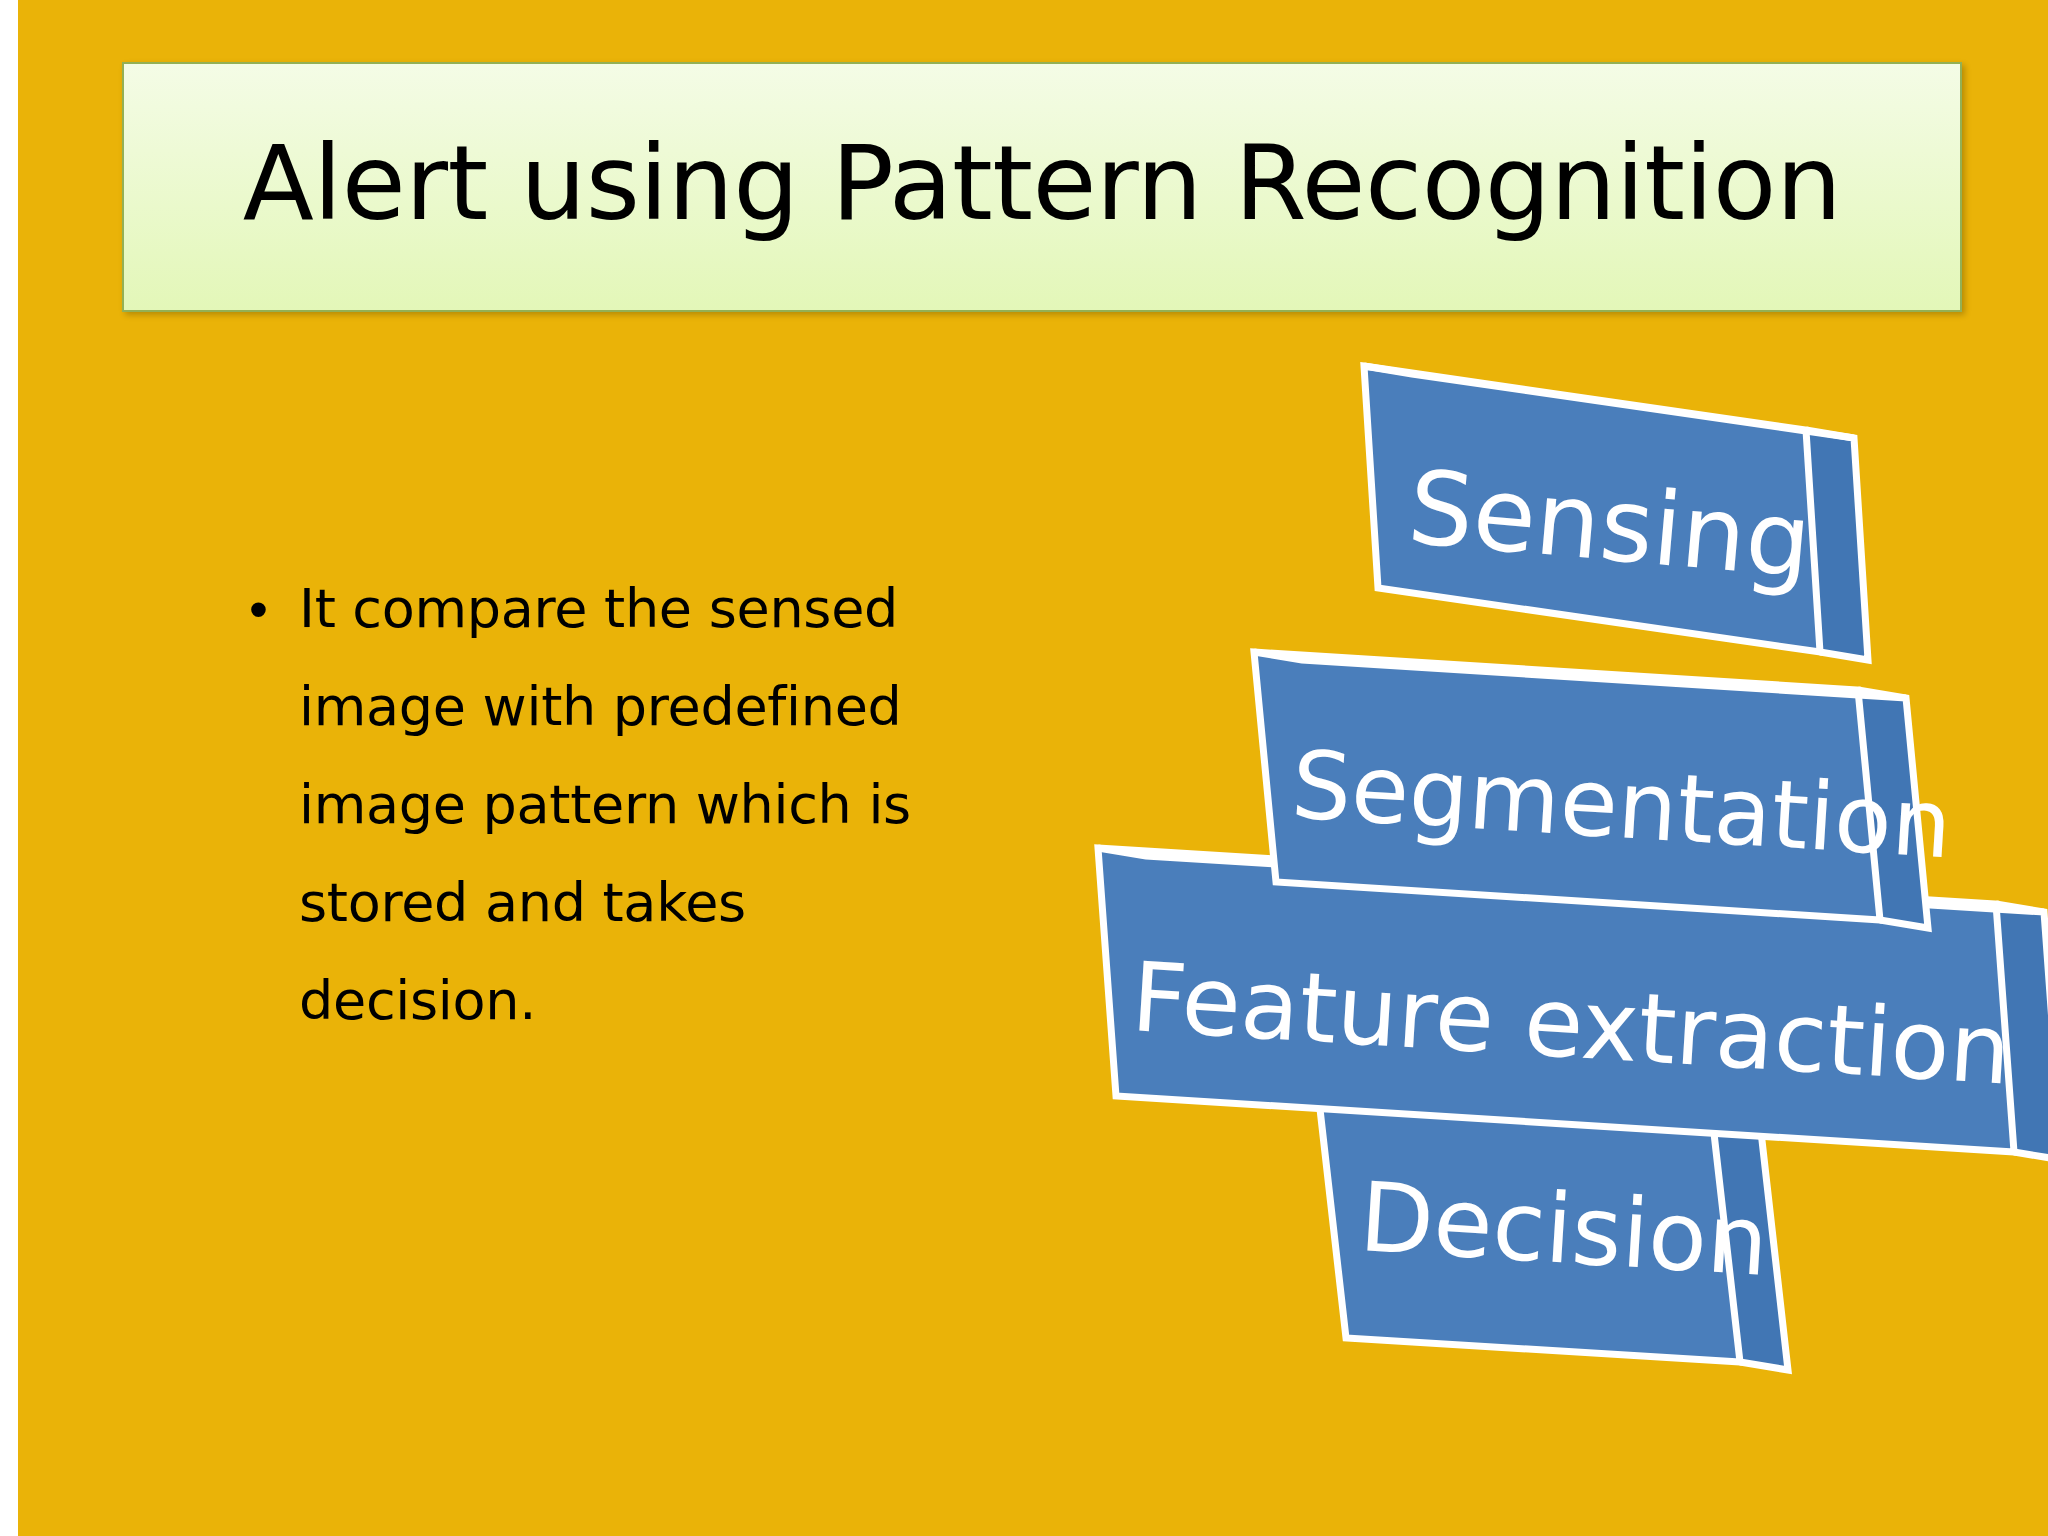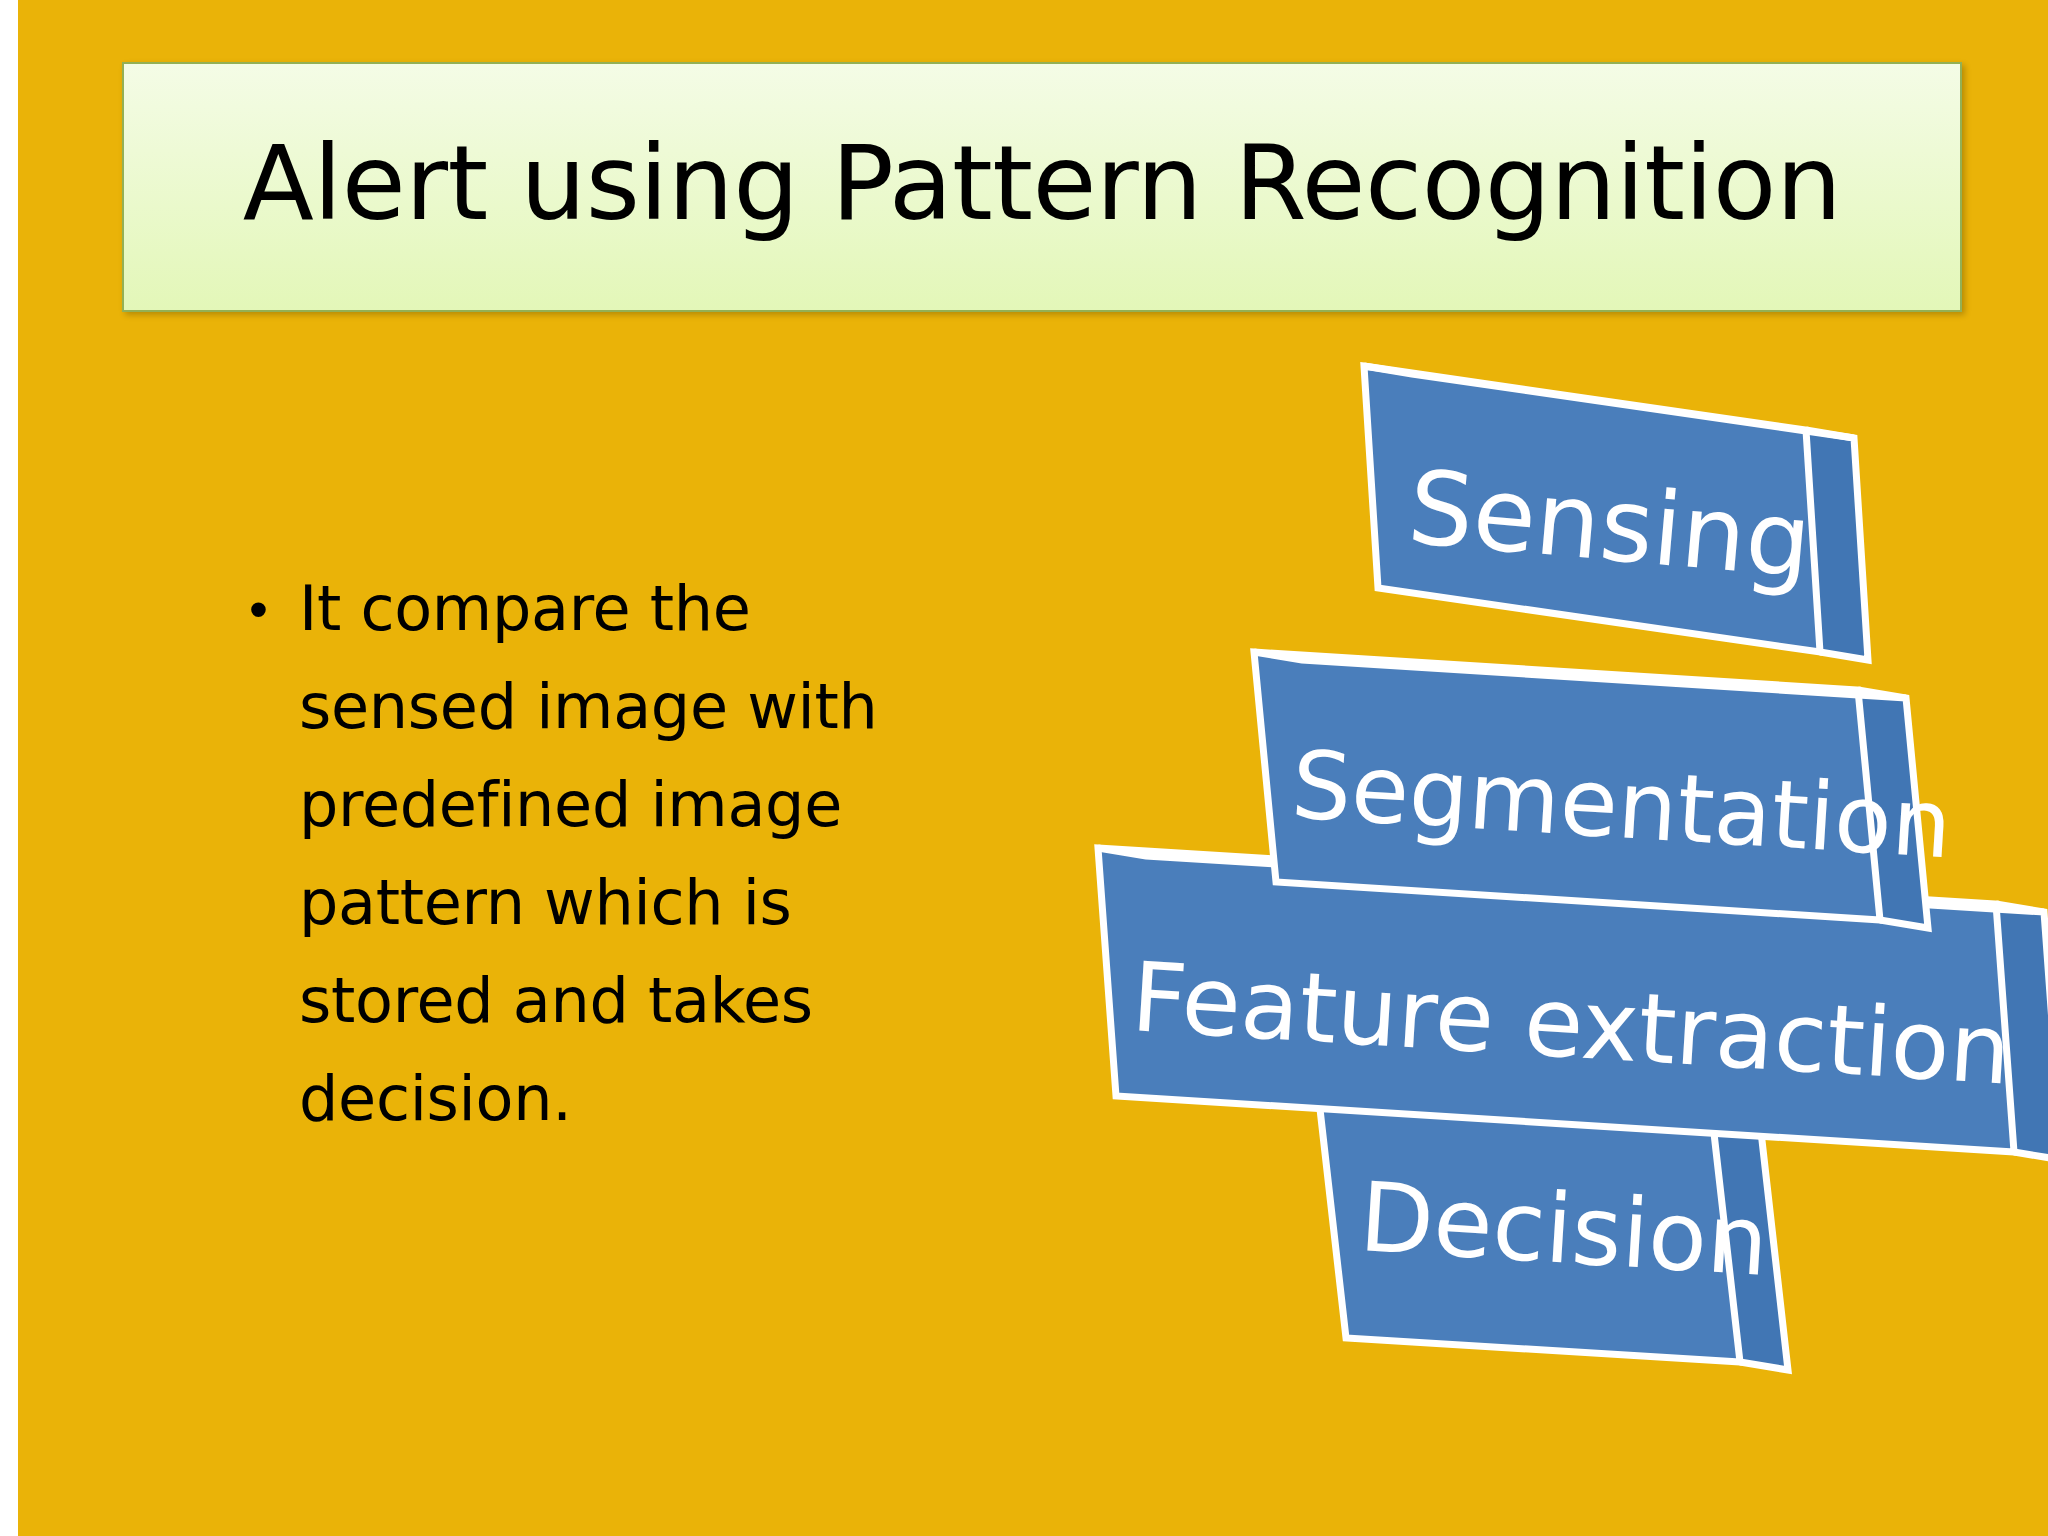--- a/index.html
+++ b/index.html
@@ -66,21 +66,21 @@
     line-height: 98px;
     color: #000;
     width: 56px;
     flex: 0 0 56px;
     text-align: left;
     padding-left: 6px;
     box-sizing: border-box;
   }
   .bullet-text {
     font-family: "DejaVu Sans", sans-serif;
-    font-size: 62px;
+    font-size: 54px;
     line-height: 98px;
     color: #000000;
     letter-spacing: -0.3px;
   }
 
   
   #diagram {
     position: absolute;
     left: 1040px;
     top: 330px;

